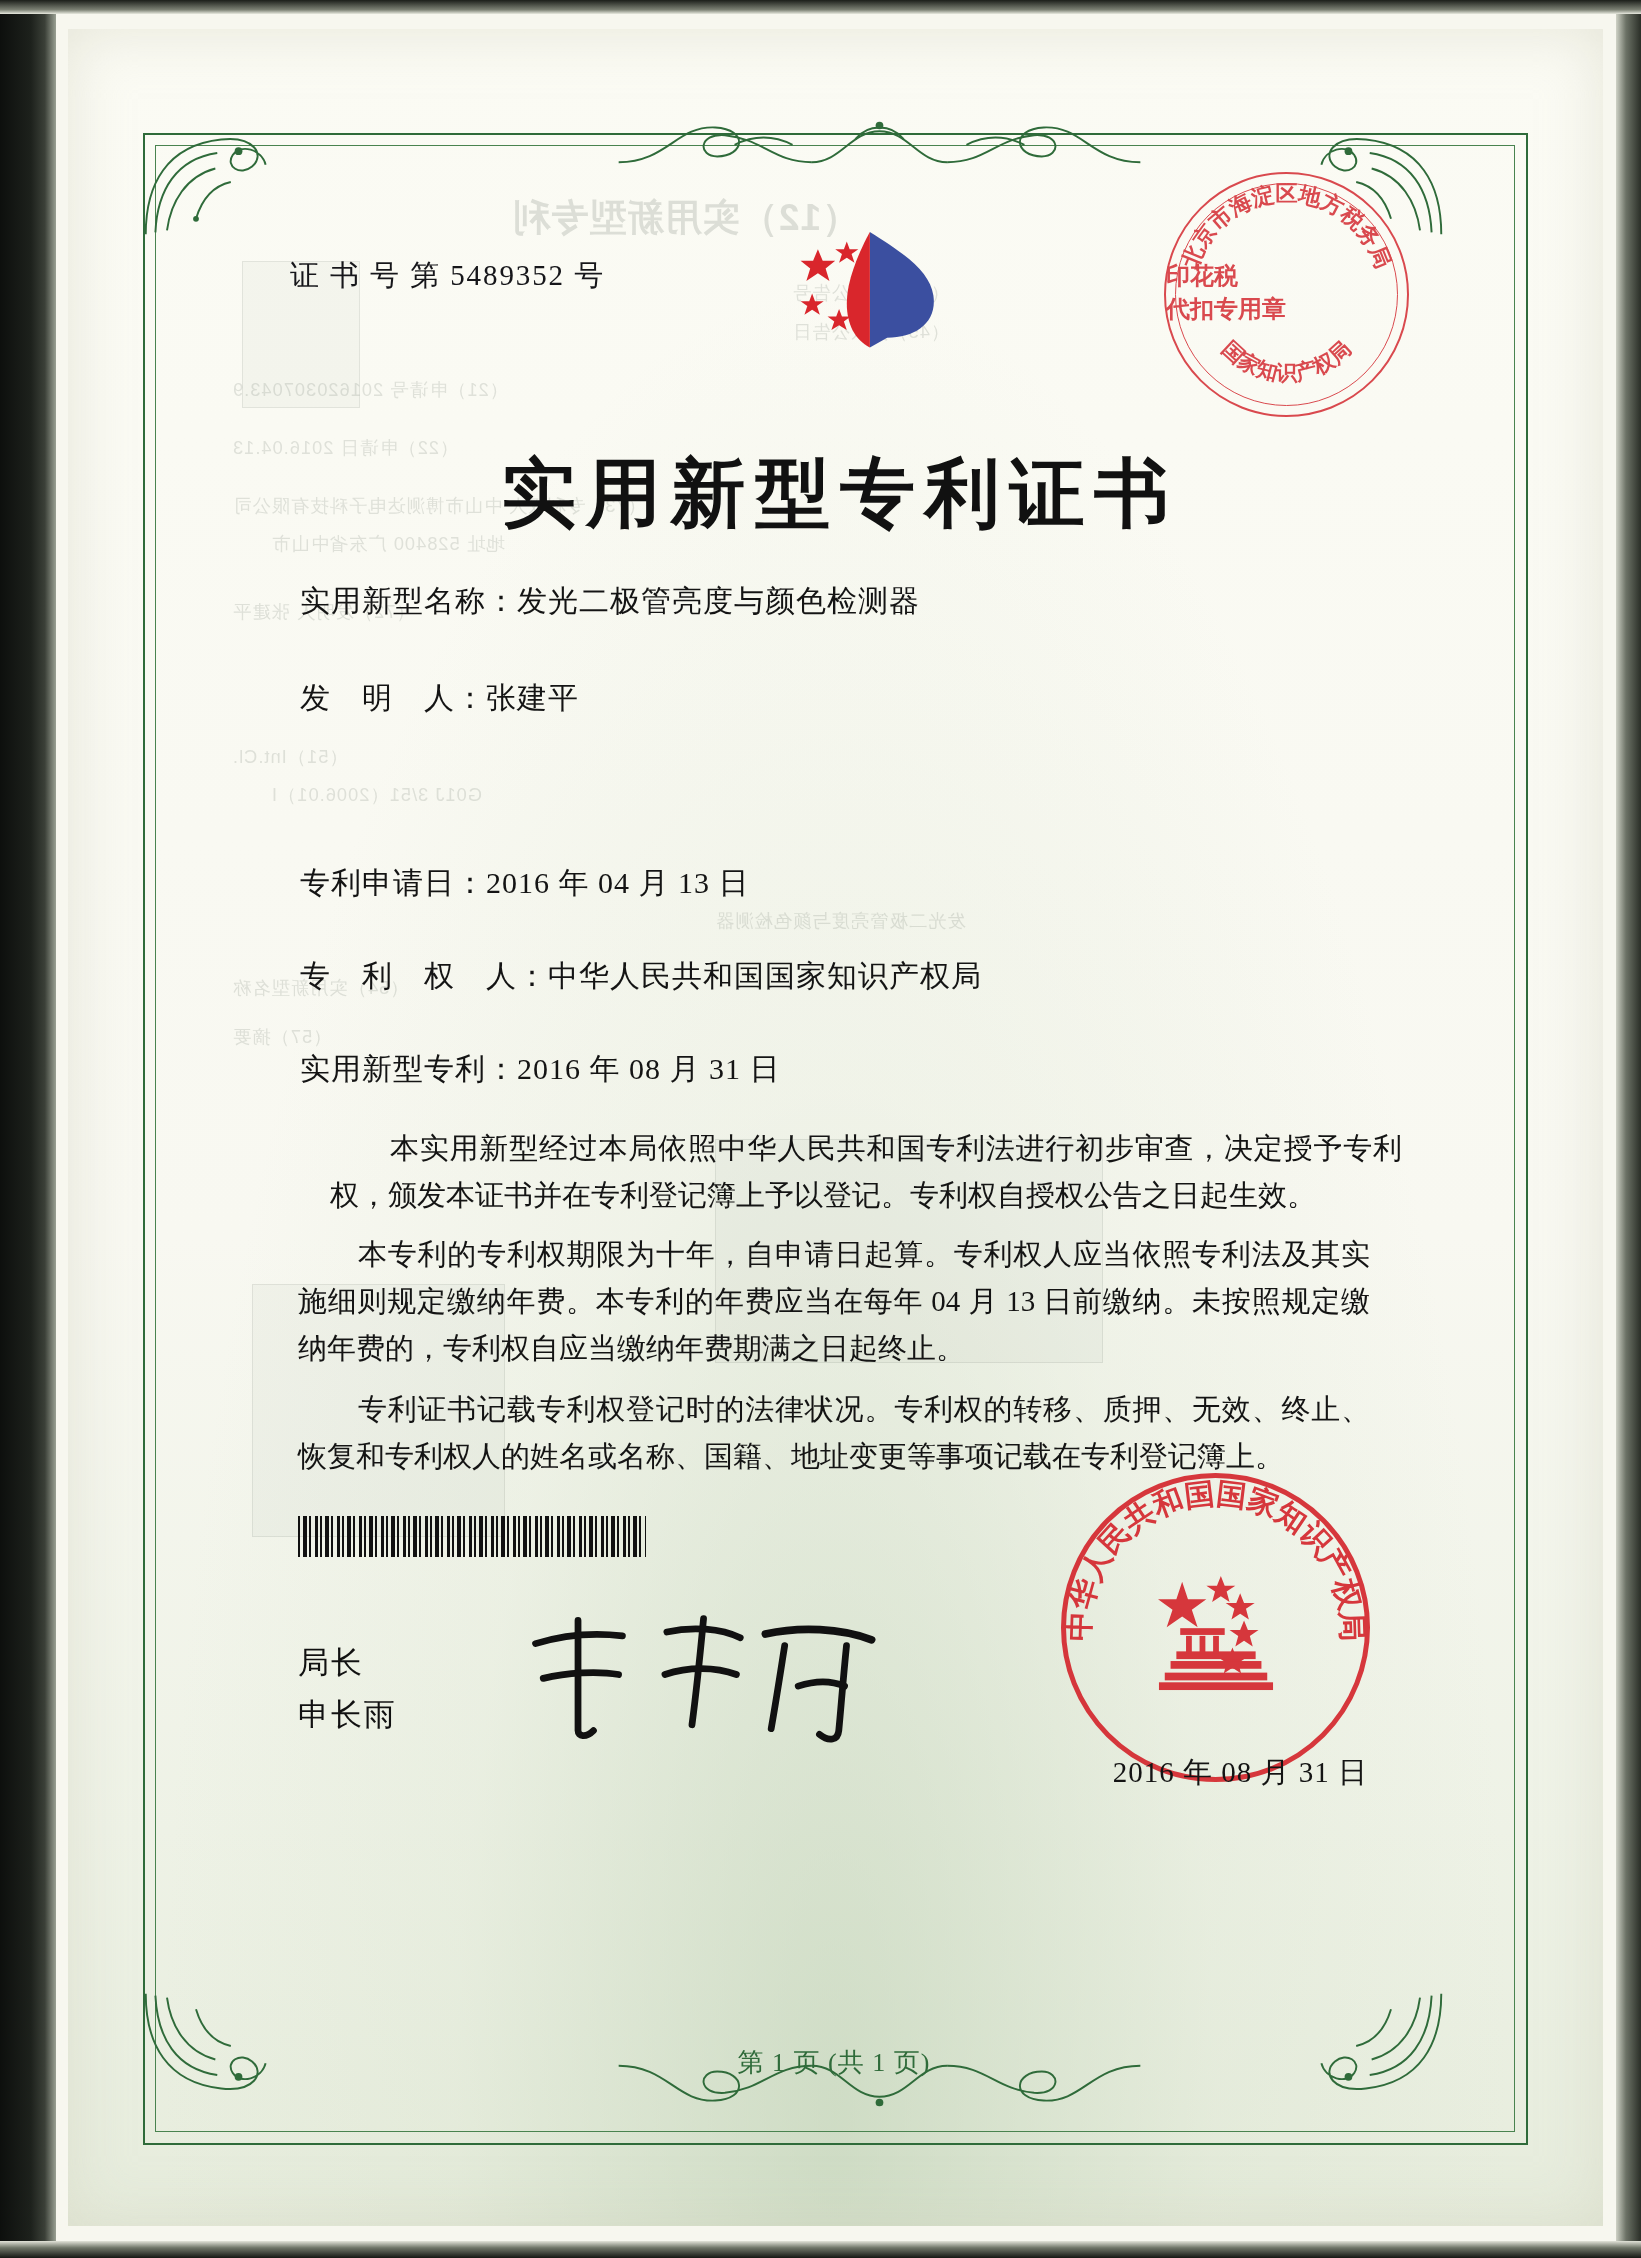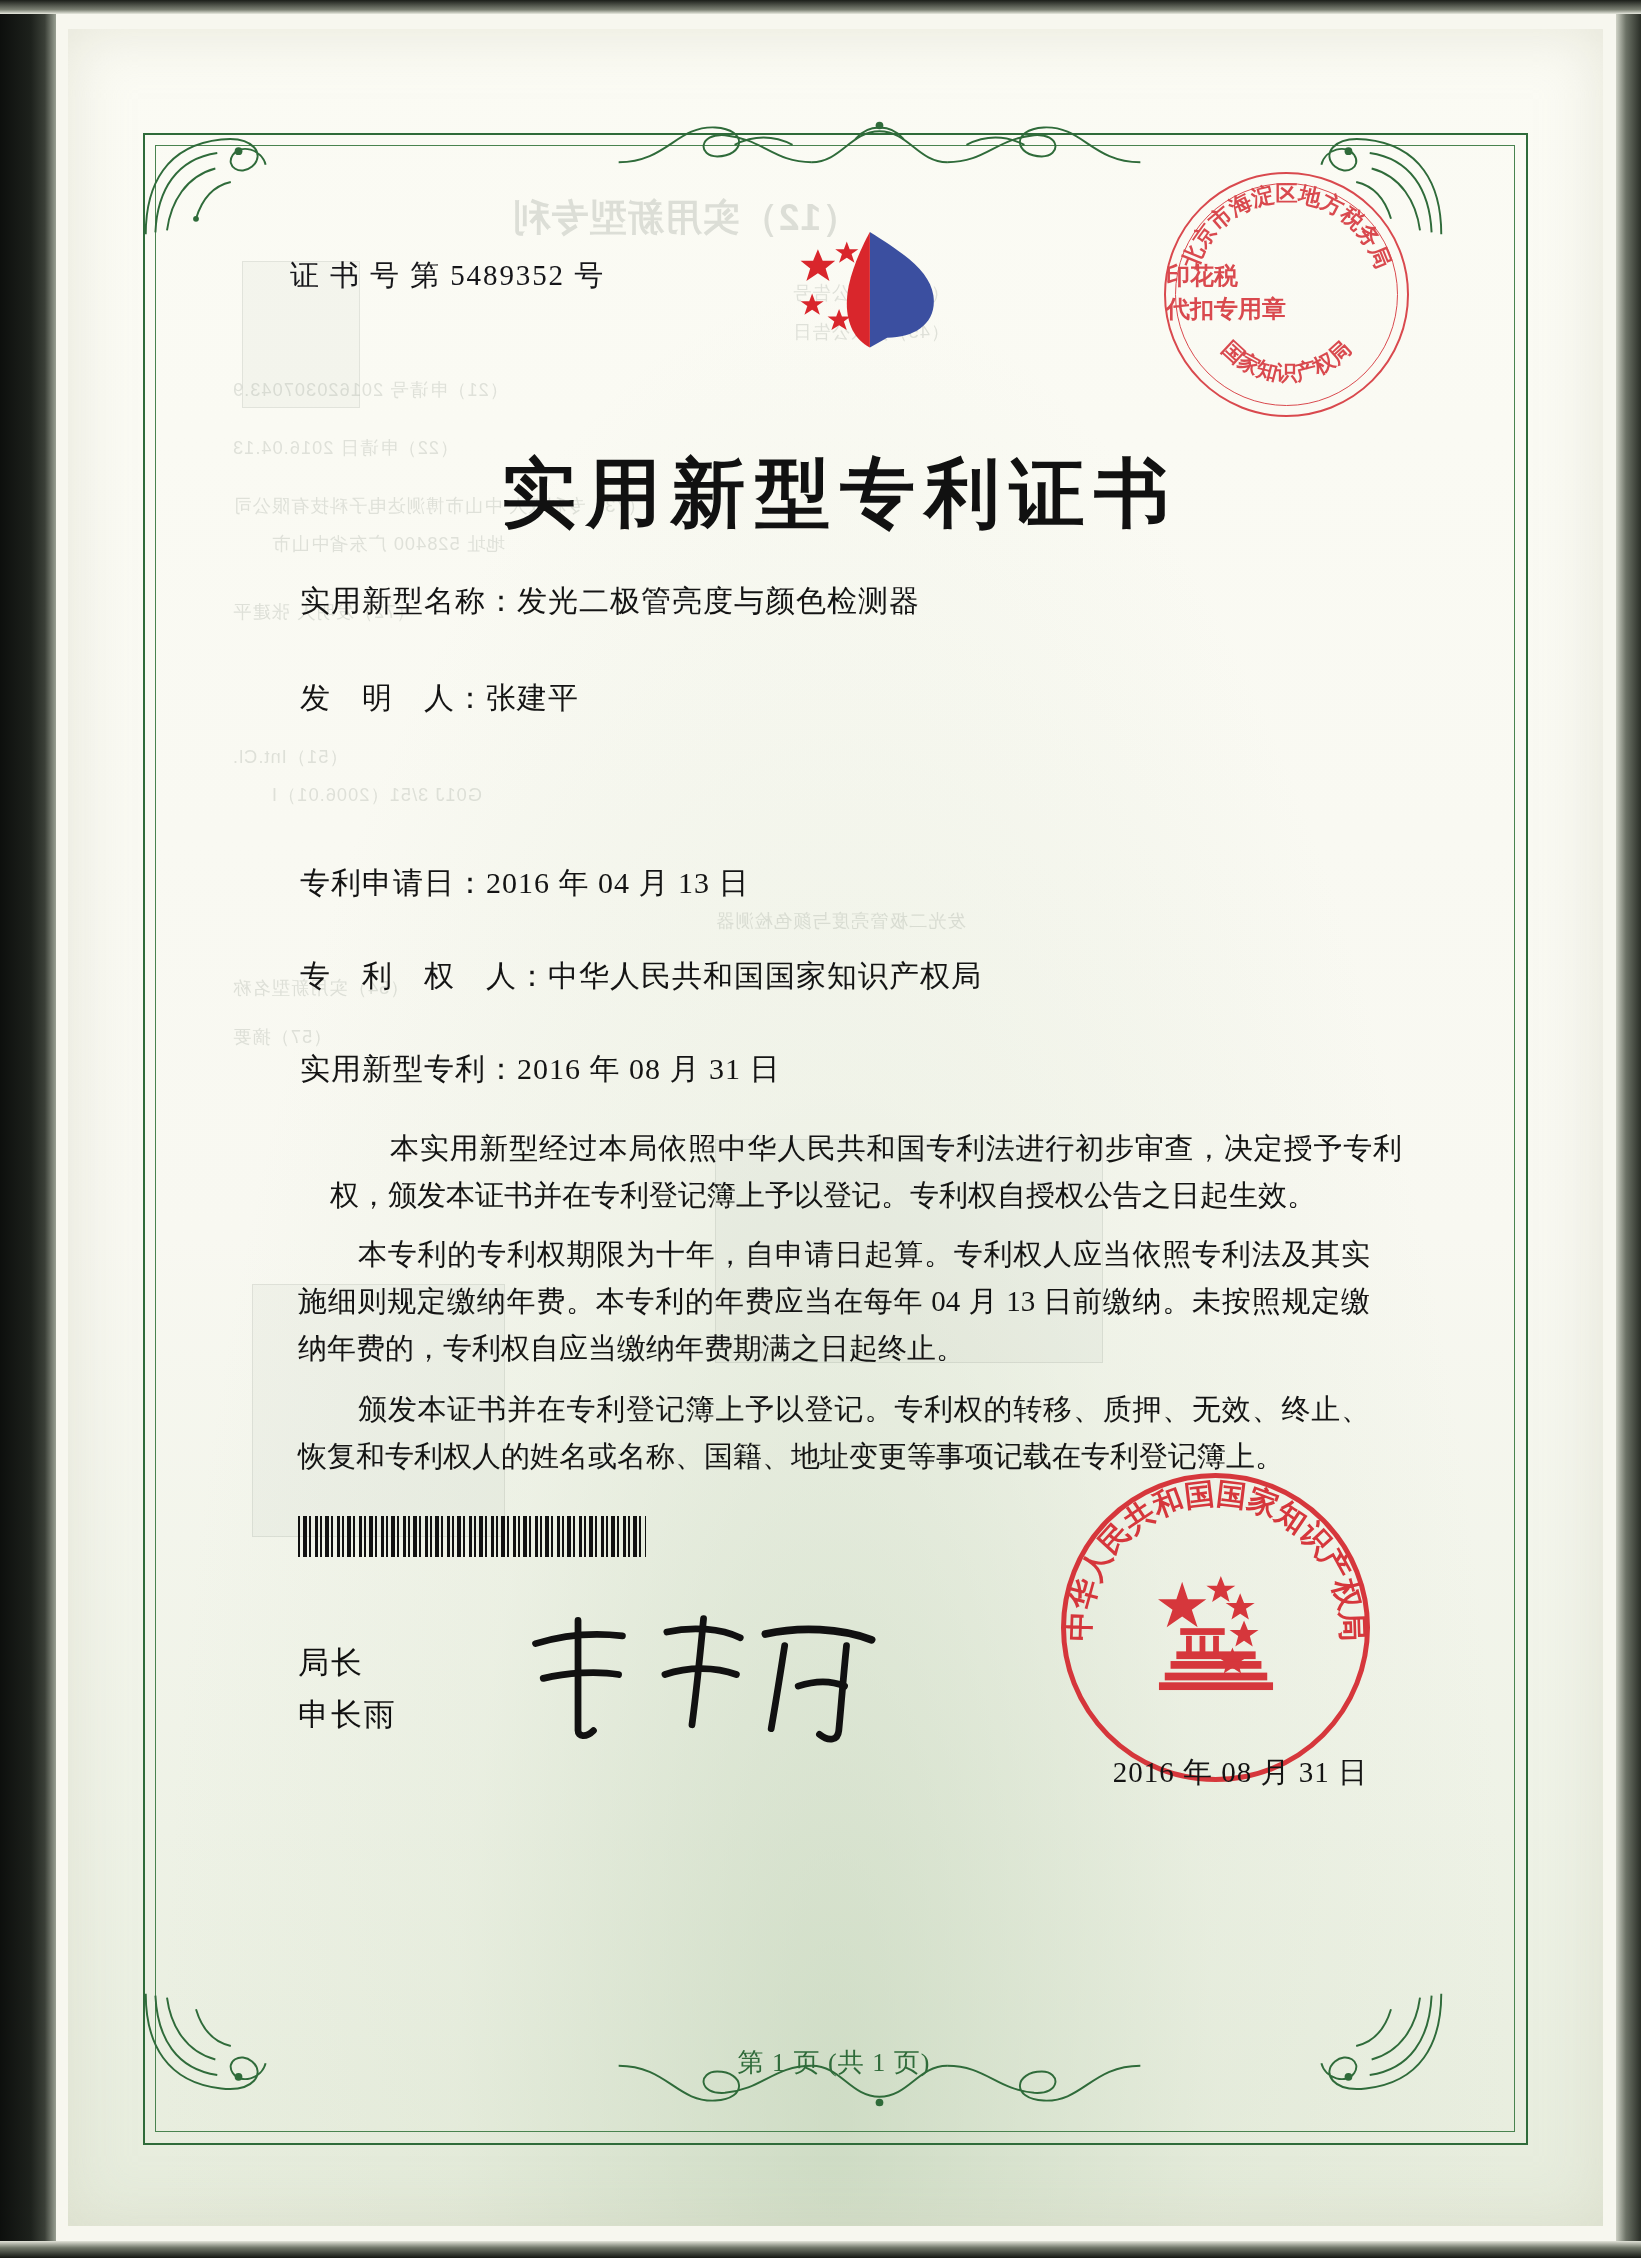--- a/index.html
+++ b/index.html
@@ -427,21 +427,21 @@
       </div>
       <div class="field f5">
         <span class="lbl">专　利　权　人：</span><span class="val">中华人民共和国国家知识产权局</span>
       </div>
       <div class="field f6">
         <span class="lbl">实用新型专利：</span><span class="val">2016 年 08 月 31 日</span>
       </div>
 
       <div class="para p1">本实用新型经过本局依照中华人民共和国专利法进行初步审查，决定授予专利权，颁发本证书并在专利登记簿上予以登记。专利权自授权公告之日起生效。</div>
       <div class="para p2">本专利的专利权期限为十年，自申请日起算。专利权人应当依照专利法及其实施细则规定缴纳年费。本专利的年费应当在每年 04 月 13 日前缴纳。未按照规定缴纳年费的，专利权自应当缴纳年费期满之日起终止。</div>
-      <div class="para p3">颁发本证书并在专利登记簿上予以登记。专利权的转移、质押、无效、终止、恢复和专利权人的姓名或名称、国籍、地址变更等事项记载在专利登记簿上。</div>
+      <div class="para p3">专利证书记载专利权登记时的法律状况。专利权的转移、质押、无效、终止、恢复和专利权人的姓名或名称、国籍、地址变更等事项记载在专利登记簿上。</div>
 
       <div class="barcode"></div>
 
       <div class="director-label">
         <div>局长</div>
         <div>申长雨</div>
       </div>
 
       <div class="signature">
         <svg viewBox="0 0 380 150" fill="none" stroke="#111" stroke-width="7" stroke-linecap="round">

